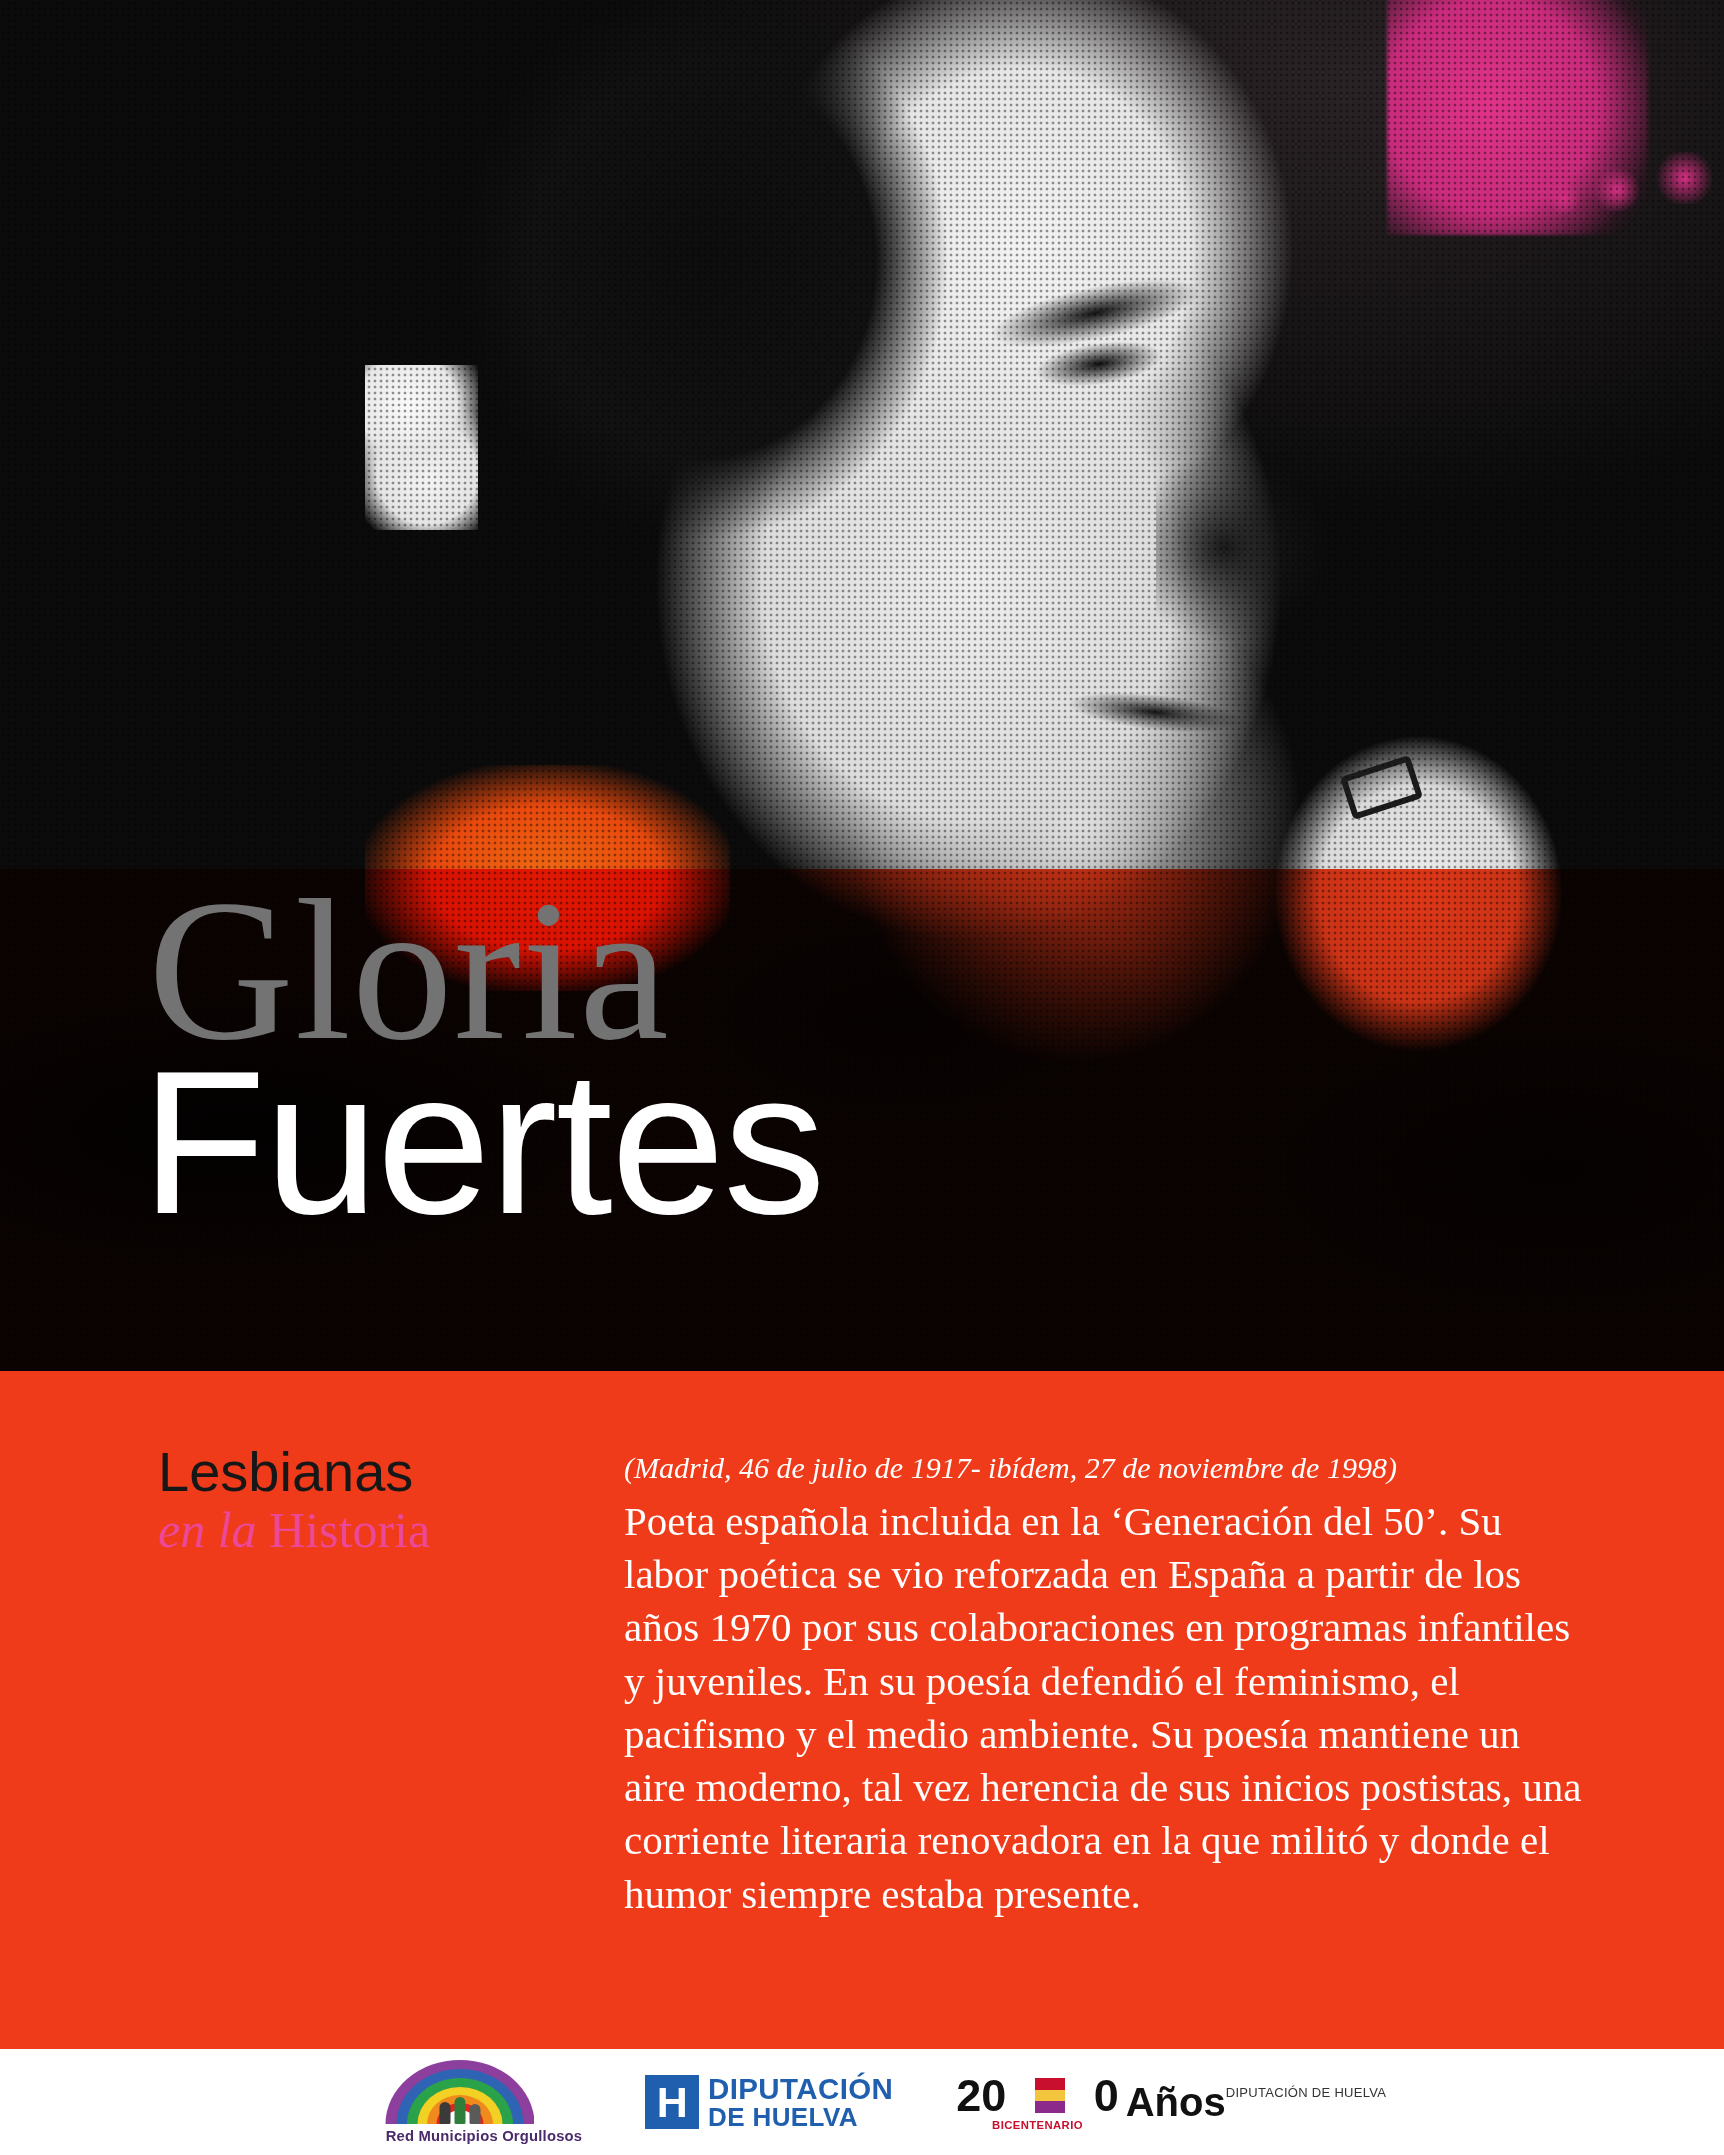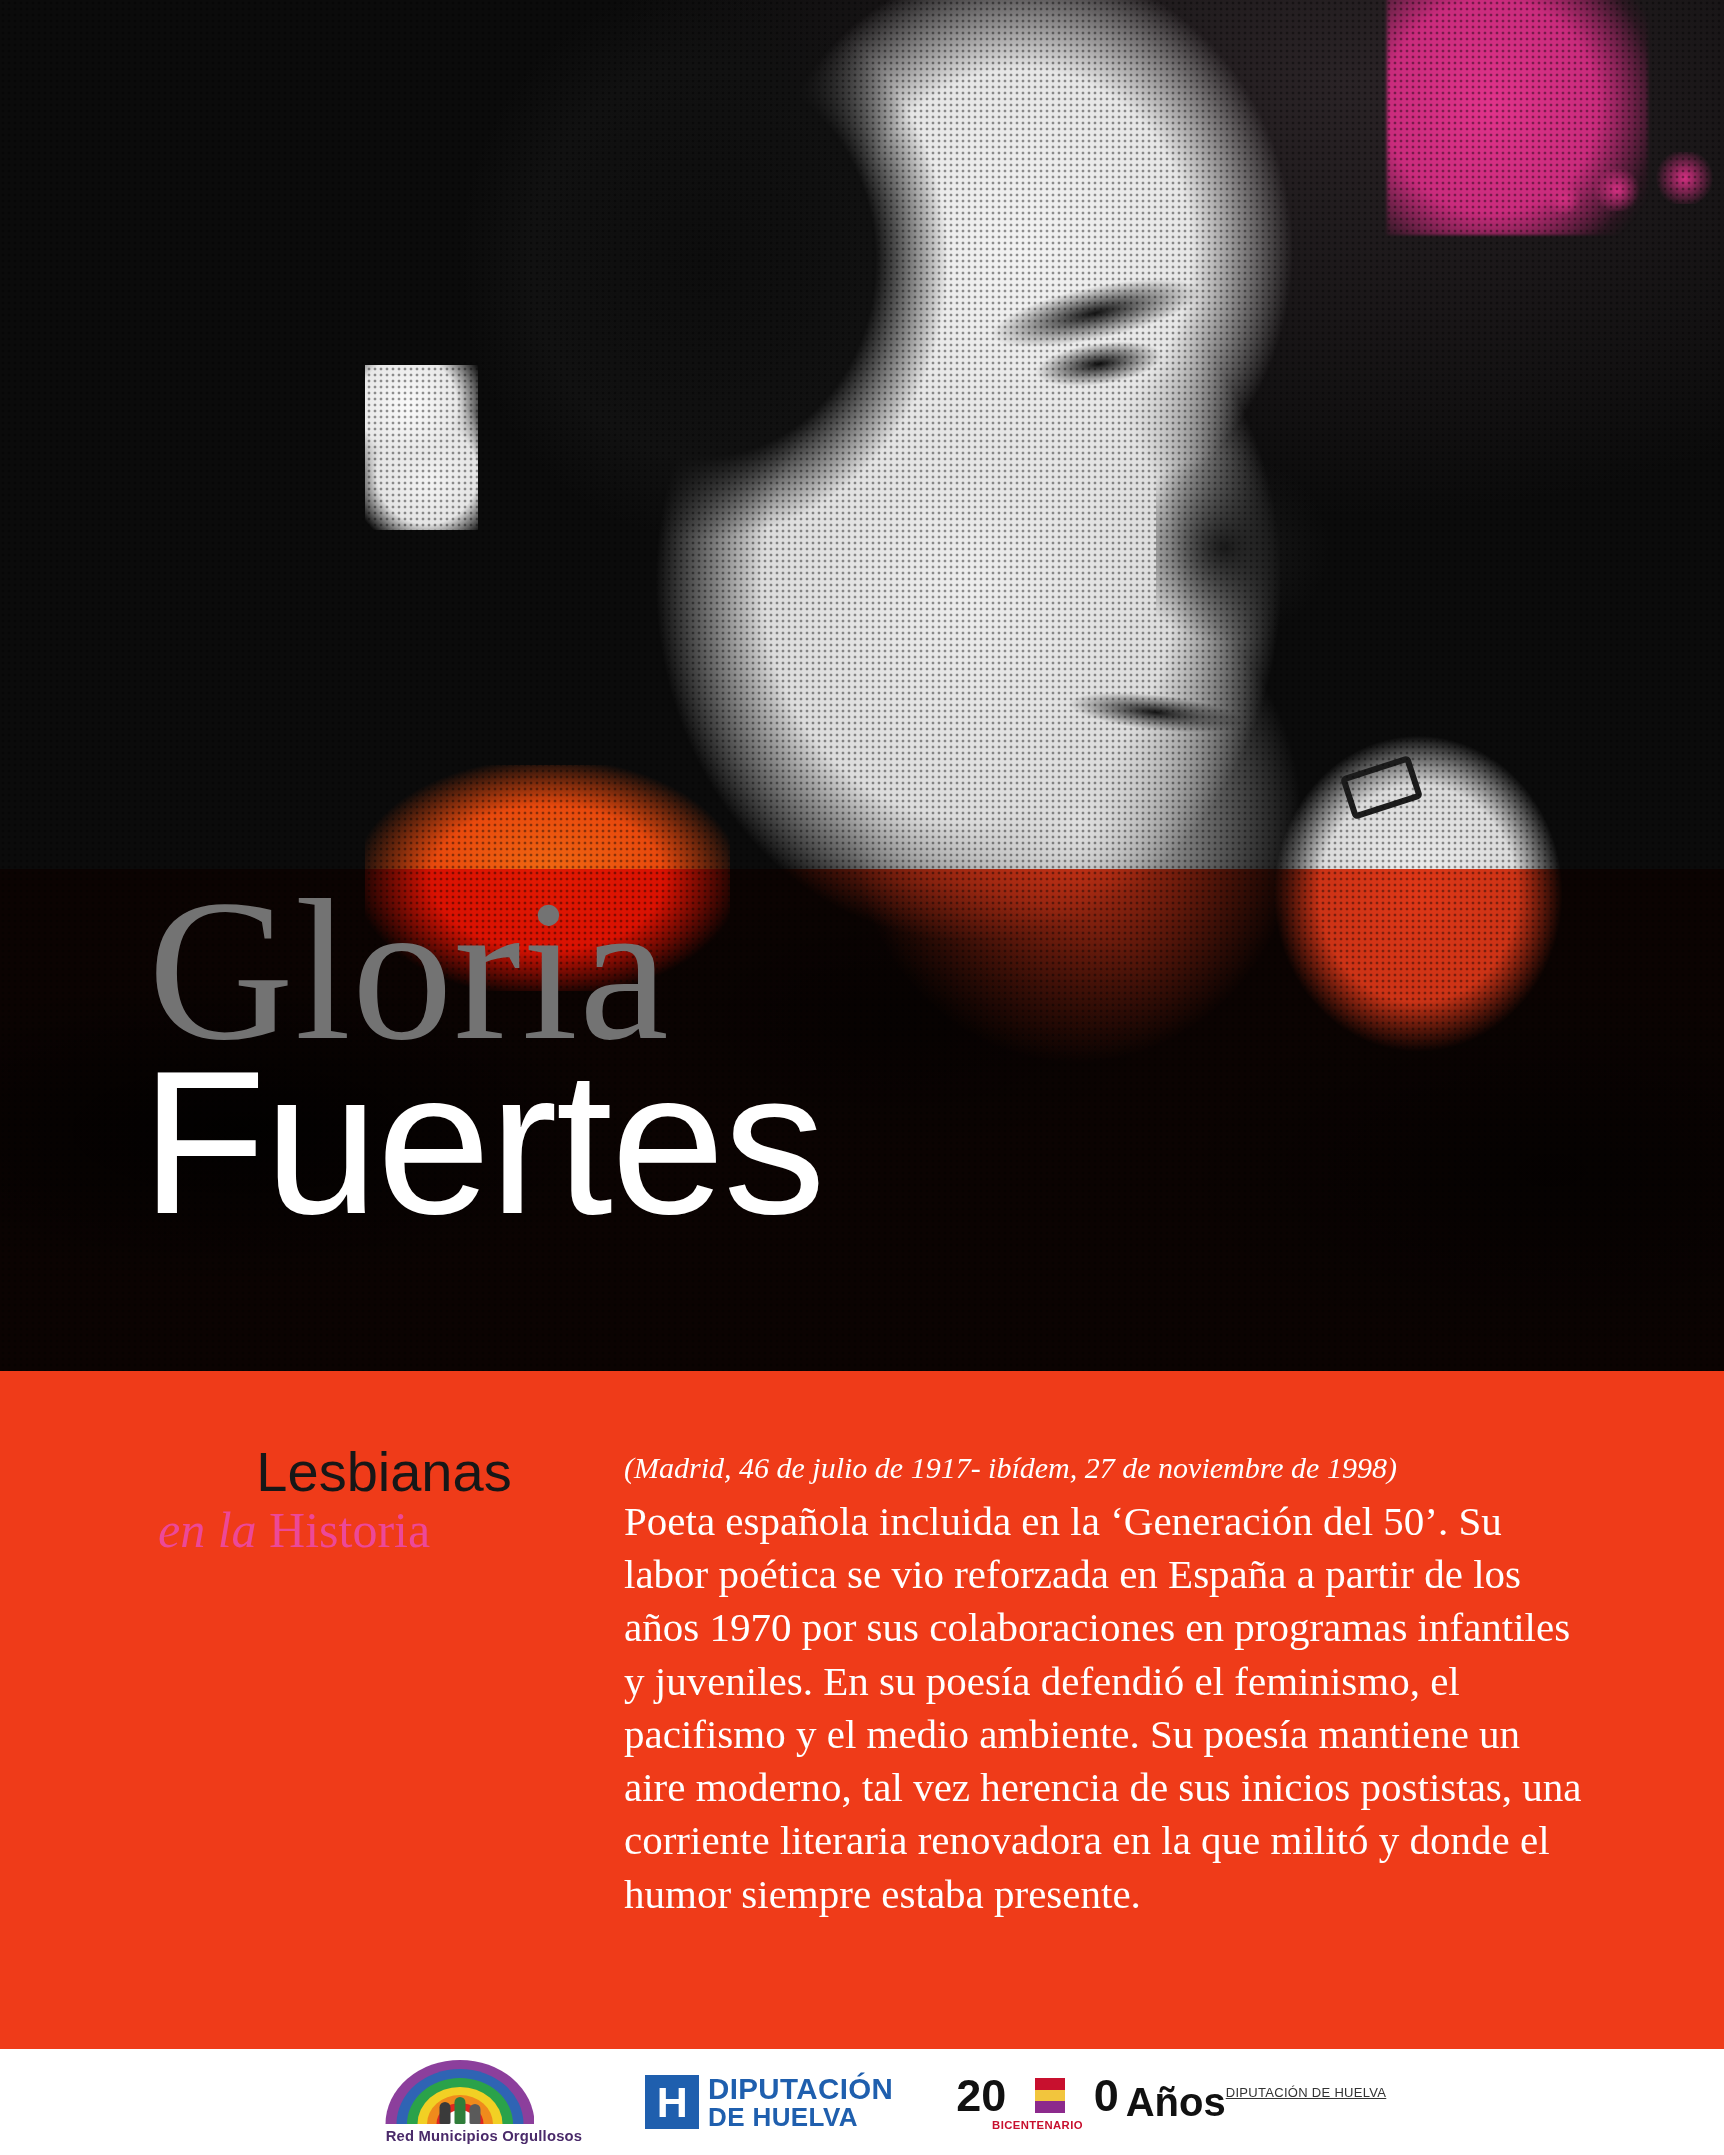--- a/index.html
+++ b/index.html
@@ -248,21 +248,20 @@
     width: 452px;
     z-index: 11;
     color: #1b1b1b;
   }
   .series-line1 {
     font-family: "Liberation Sans", sans-serif;
     font-size: 56px;
     line-height: 1.02;
     color: #171717;
     margin: 0;
-    text-align: center;
   }
   .series-line2 {
     font-family: "Liberation Serif", serif;
     font-size: 50px;
     line-height: 1.05;
     color: #ec4899;
     margin: 3.5px 0 0 0;
   }
   .series-line2 .ital {
     font-style: italic;
@@ -455,21 +454,20 @@
     font-weight: bold;
     color: #111111;
     line-height: 1;
   }
   .bic-dip {
     font-family: "Liberation Sans", sans-serif;
     font-size: 13px;
     color: #333333;
     letter-spacing: 0.3px;
     margin-top: 2.6px;
-    text-decoration: underline;
   }
 </style>
 </head>
 <body>
 
 <div class="poster">
 
   <div class="photo-area">
     <div class="photo-bg"></div>
     <div class="pink-blob"></div>

